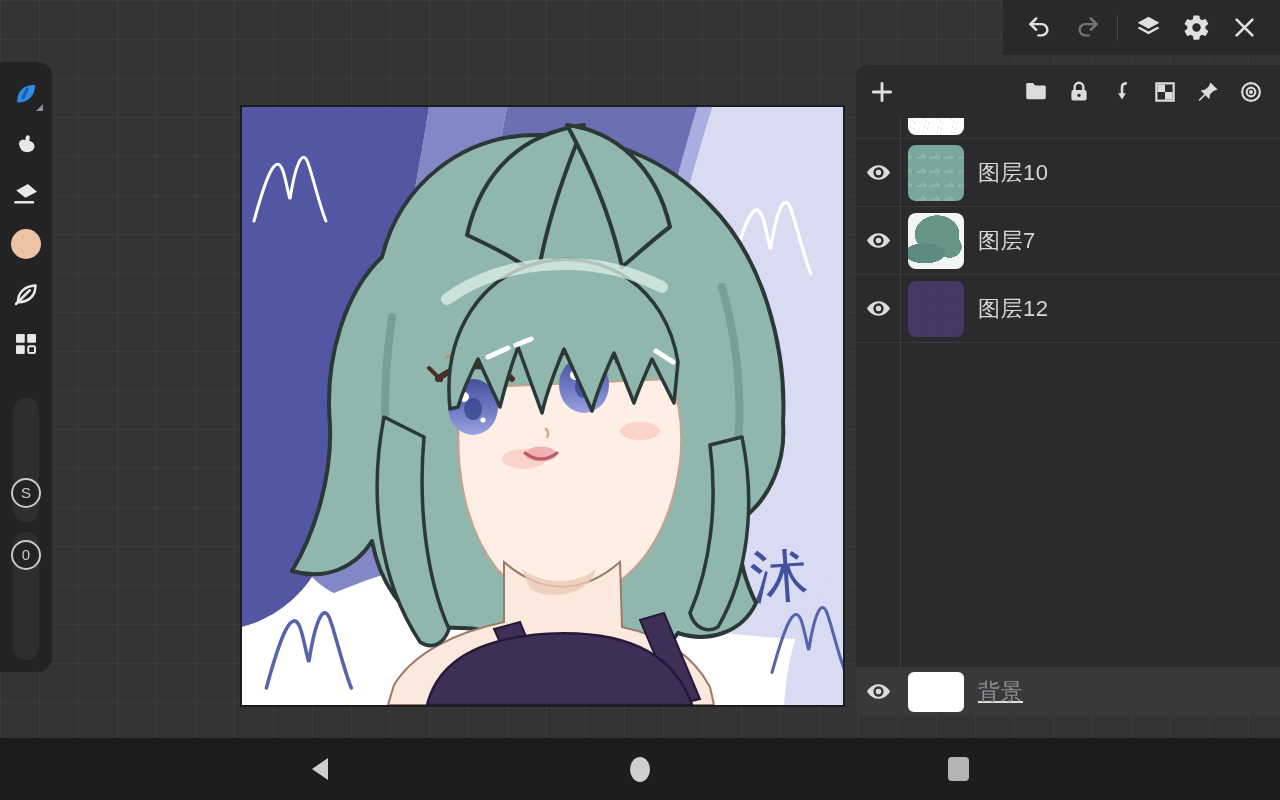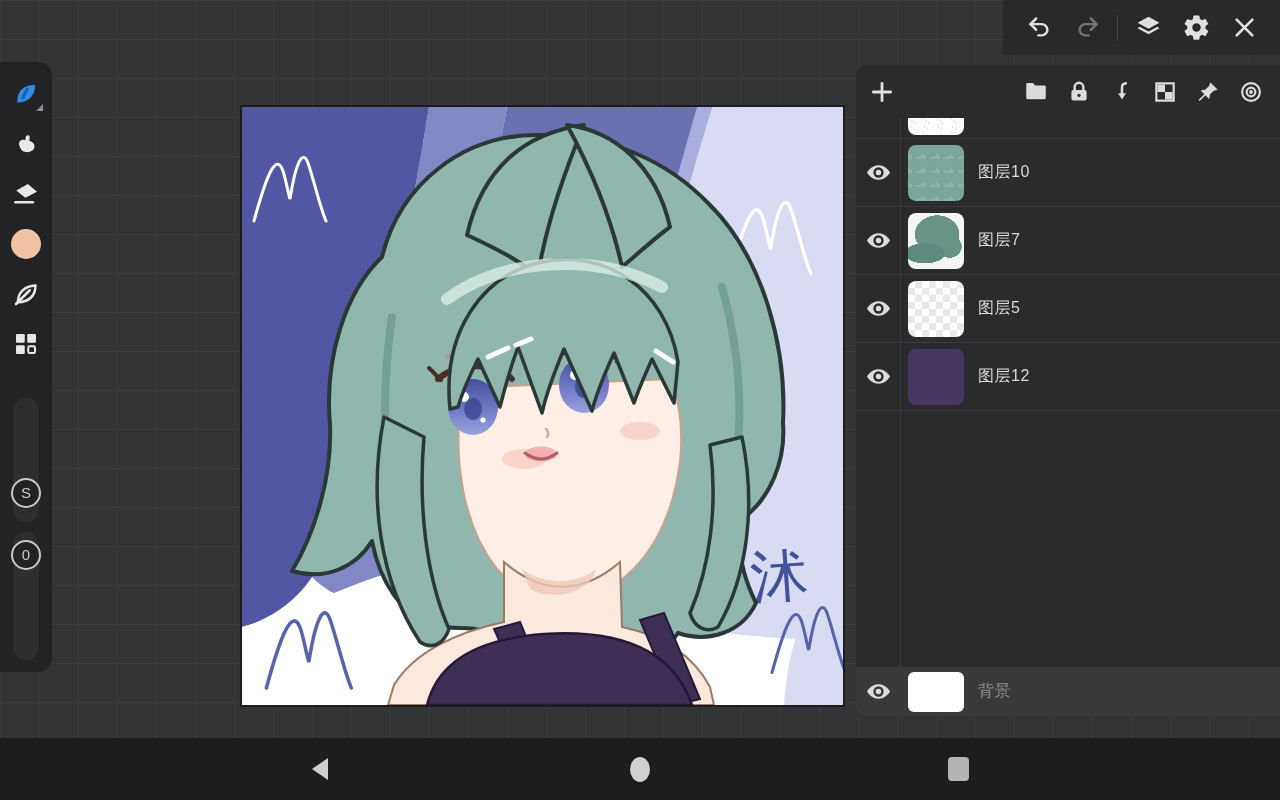--- a/index.html
+++ b/index.html
@@ -79,21 +79,21 @@
   .eye-btn { width:44px; display:flex; justify-content:center; flex:0 0 44px; }
   .eye-btn svg { width:27px; height:27px; }
   .thumb {
     width:56px; height:56px; border-radius:8px; margin-left:8px; flex:0 0 56px;
     background-color:#fff; z-index:2; position:relative; overflow:hidden;
     background-image:
       linear-gradient(45deg,#e8e8ea 25%,transparent 25%,transparent 75%,#e8e8ea 75%),
       linear-gradient(45deg,#e8e8ea 25%,transparent 25%,transparent 75%,#e8e8ea 75%);
     background-position:0 0,7px 7px; background-size:14px 14px;
   }
-  .layer-label { margin-left:14px; font-size:16px; color:#d8d8d8; letter-spacing:.5px; }
+  .layer-label { margin-left:14px; font-size:22px; color:#d8d8d8; letter-spacing:.5px; }
 
   .thumb-sketch-partial { background-image:linear-gradient(100deg, transparent 20%, #c9cdd6 21%, transparent 23%, transparent 40%, #d4d8e0 41%, transparent 44%); background-color:#fff; }
   .thumb-teal-blobs { background-image:
       radial-gradient(circle at 58% 18%, #79a79b 0 9px, rgba(0,0,0,0) 10px),
       radial-gradient(circle at 30% 42%, #8db3a7 0 7px, rgba(0,0,0,0) 8px),
       radial-gradient(circle at 68% 58%, #6e9e92 0 8px, rgba(0,0,0,0) 9px),
       radial-gradient(circle at 22% 82%, #79a79b 0 7px, rgba(0,0,0,0) 8px),
       linear-gradient(45deg,#e8e8ea 25%,transparent 25%,transparent 75%,#e8e8ea 75%),
       linear-gradient(45deg,#e8e8ea 25%,transparent 25%,transparent 75%,#e8e8ea 75%); }
   .thumb-hair-strokes { background-image:
@@ -123,20 +123,21 @@
       linear-gradient(45deg,#e8e8ea 25%,transparent 25%,transparent 75%,#e8e8ea 75%); }
   .thumb-purple-bands { background:#fff; background-image:
       linear-gradient(115deg, #5a5fa8 0 26%, #8a8fd0 26% 48%, #c6c9ec 48% 66%, #ffffff 66%),
       radial-gradient(circle at 30% 100%, #ffffff 0 14px, rgba(0,0,0,0) 15px); }
   .thumb-white { background:#ffffff; background-image:none; }
 
   .bg-row {
     position:absolute; left:0; right:0; bottom:0; height:49px; z-index:3;
     background:#39393c; display:flex; align-items:center; cursor:pointer;
     border-radius:0 0 0 8px;
+    text-decoration:underline;
   }
   .bg-row .thumb { height:40px; border-radius:6px; background-image:none; }
   .bg-row .layer-label { color:#8f8f92; }
 
   
   .nav-bar {
     position:absolute; left:0; bottom:0; width:1280px; height:62px;
     background:#1d1d1f; z-index:10;
   }
   .nav-btn { position:absolute; top:0; width:80px; height:62px; }
@@ -388,31 +389,20 @@
     <div class="layer-label">图层7</div>
   </div>
         <div class="layer-row">
     <button class="eye-btn icon-btn">
       <svg viewBox="0 0 24 24">
         <path d="M12 5.5 C6.5 5.5 2.8 10 1.8 12 C2.8 14 6.5 18.5 12 18.5 C17.5 18.5 21.2 14 22.2 12 C21.2 10 17.5 5.5 12 5.5 Z" fill="#dcdcde"></path>
         <circle cx="12" cy="12" r="4.6" fill="#2b2b2d"></circle>
         <circle cx="12" cy="12" r="2.4" fill="#dcdcde"></circle>
       </svg>
     </button>
-    <div class="thumb thumb-face-sketch"></div>
-    <div class="layer-label">图层5</div>
-  </div>
-        <div class="layer-row">
-    <button class="eye-btn icon-btn">
-      <svg viewBox="0 0 24 24">
-        <path d="M12 5.5 C6.5 5.5 2.8 10 1.8 12 C2.8 14 6.5 18.5 12 18.5 C17.5 18.5 21.2 14 22.2 12 C21.2 10 17.5 5.5 12 5.5 Z" fill="#dcdcde"></path>
-        <circle cx="12" cy="12" r="4.6" fill="#2b2b2d"></circle>
-        <circle cx="12" cy="12" r="2.4" fill="#dcdcde"></circle>
-      </svg>
-    </button>
     <div class="thumb thumb-purple-top"></div>
     <div class="layer-label">图层12</div>
   </div>
       </div>
     <div class="bg-row">
       <button class="eye-btn icon-btn">
         <svg viewBox="0 0 24 24">
           <path d="M12 5.5 C6.5 5.5 2.8 10 1.8 12 C2.8 14 6.5 18.5 12 18.5 C17.5 18.5 21.2 14 22.2 12 C21.2 10 17.5 5.5 12 5.5 Z" fill="#dcdcde"></path>
           <circle cx="12" cy="12" r="4.6" fill="#39393c"></circle>
           <circle cx="12" cy="12" r="2.4" fill="#dcdcde"></circle>

